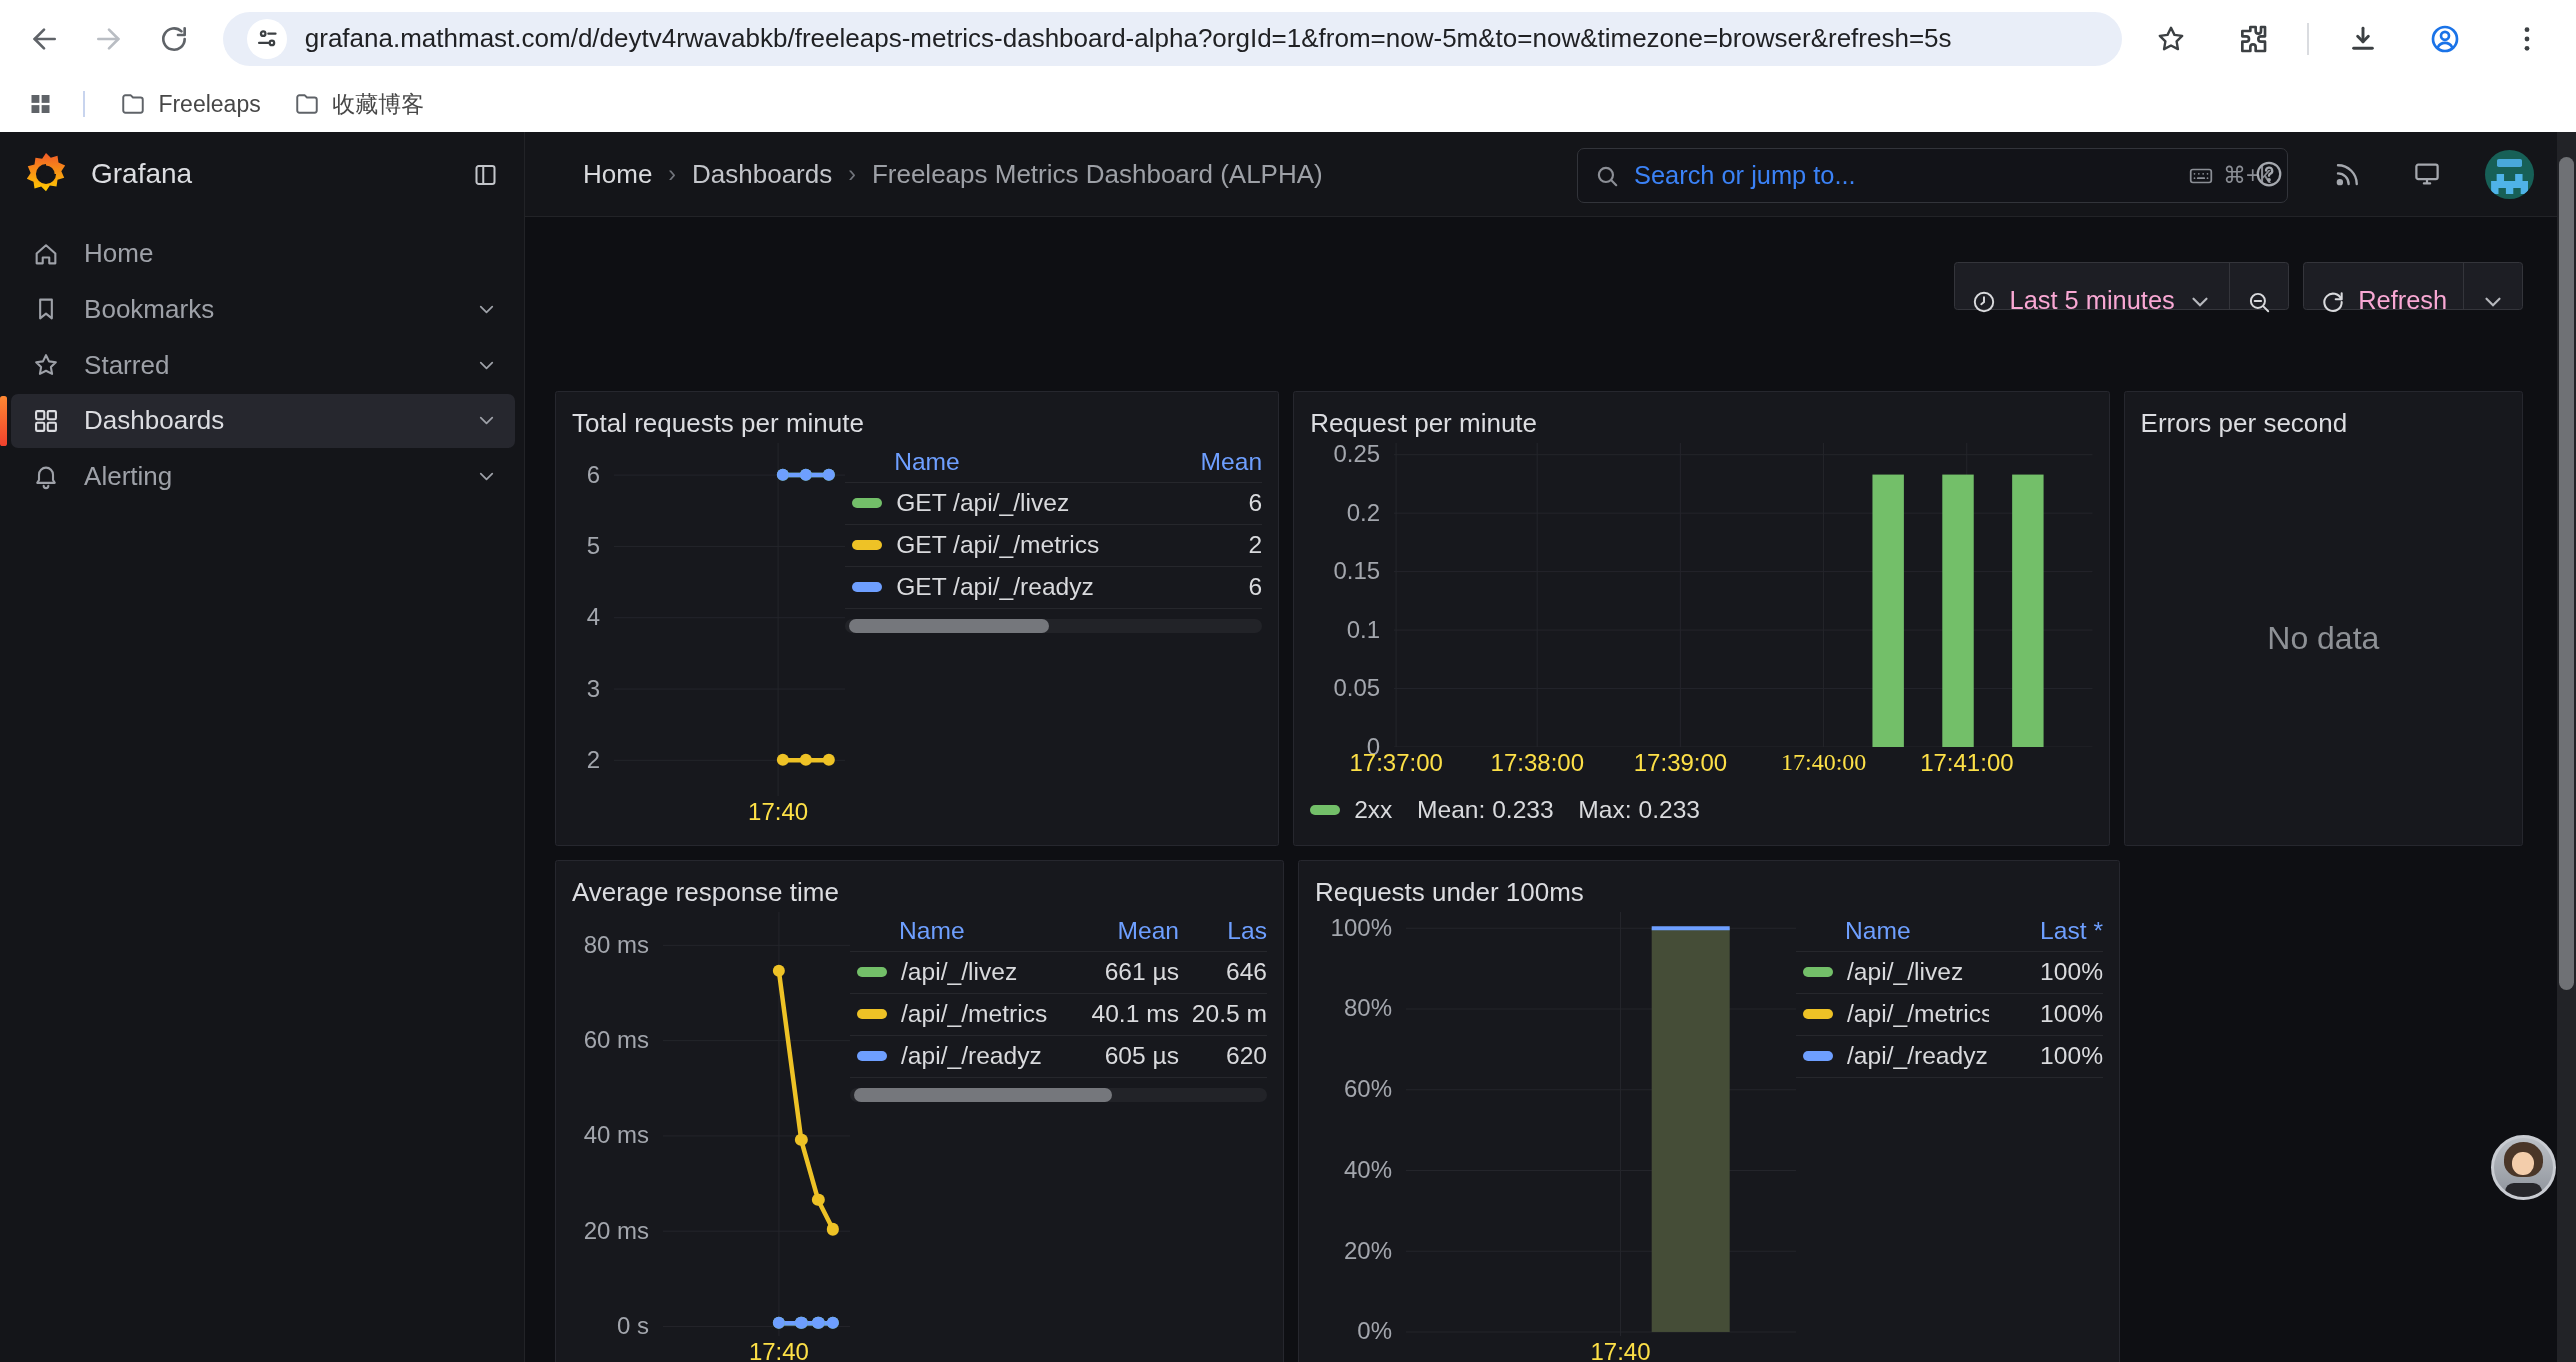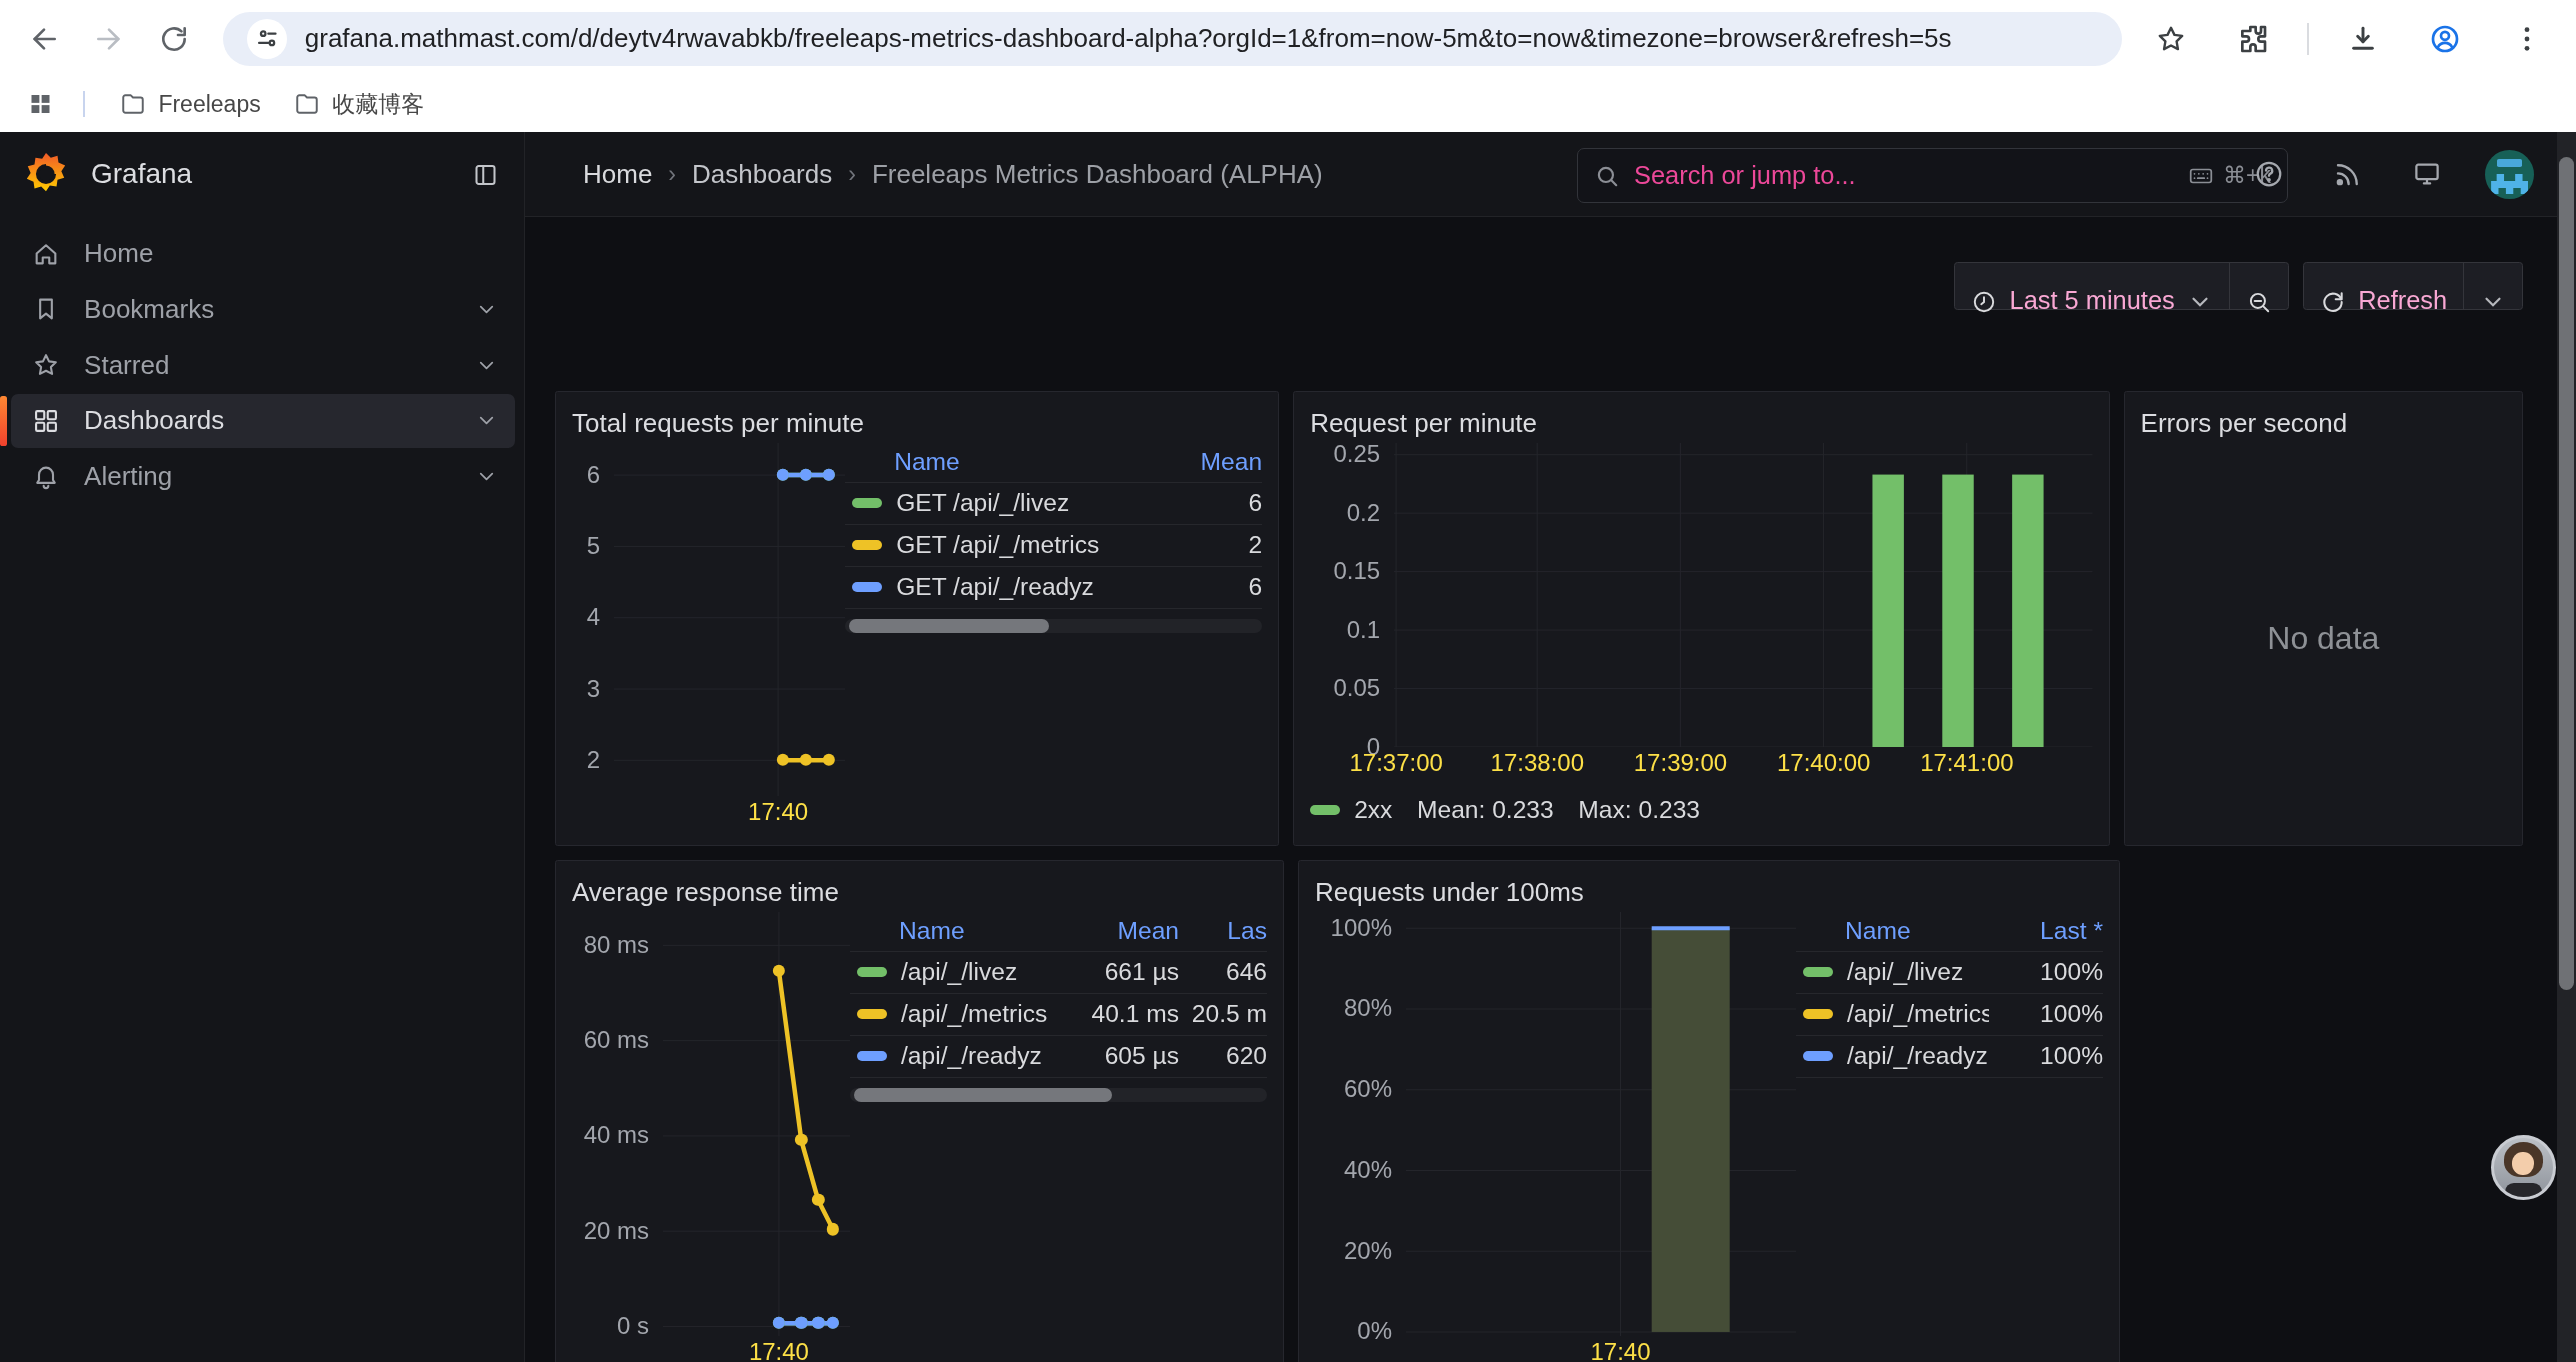--- a/index.html
+++ b/index.html
@@ -22,21 +22,21 @@
   .gf{position:absolute;top:132px;left:0;right:0;bottom:0;background:#0e0f13;color:#d9dadd;}
   .gheader{position:absolute;top:0;left:0;right:0;height:84px;background:#141519;border-bottom:0.9px solid #222327;}
   .vline{position:absolute;top:0;bottom:0;left:524px;width:0.9px;background:#222327;z-index:3;}
   .glogo{position:absolute;left:23px;top:19px;width:46px;height:46px;}
   .gbrand{position:absolute;left:91px;top:0;height:84px;display:flex;align-items:center;font-size:28px;font-weight:500;color:#dcdde1;}
   .gcollapse{position:absolute;left:466px;top:23px;width:39px;height:39px;display:flex;align-items:center;justify-content:center;background:transparent;border:none;cursor:pointer;}
   .breadcrumb{position:absolute;left:583px;top:0;height:84px;display:flex;align-items:center;gap:16px;font-size:26px;}
   .bc-sep{color:#72757c;font-size:23px;}
   .bc-a{color:#d9dadd;} .bc-b{color:#c3c5ca;} .bc-c{color:#9da0a6;}
   .gsearch{position:absolute;left:1577px;top:16px;width:677px;height:53px;border:0.9px solid #32343a;background:#121318;border-radius:7px;display:flex;align-items:center;padding:0 16px;gap:14px;cursor:text;}
-  .gsearch .ph{flex:1;font-size:25.4px;color:#ec4899;white-space:nowrap;overflow:hidden;}
+  .gsearch .ph{flex:1;font-size:25.4px;color:#3b82f6;white-space:nowrap;overflow:hidden;}
   .kbd{display:flex;align-items:center;gap:8.8px;color:#8b8e95;font-size:23px;}
   .hicons{position:absolute;right:42px;top:0;height:84px;display:flex;align-items:center;gap:37px;}
   .hbtn{background:transparent;border:none;width:42px;height:42px;display:flex;align-items:center;justify-content:center;cursor:pointer;}
   .hbtn svg{width:30px;height:30px;}
   .gavatar{width:49px;height:49px;border-radius:50%;background:#176057;position:relative;overflow:hidden;cursor:pointer;border:none;}
   .px-bar{position:absolute;top:9.6px;left:12.3px;width:24.6px;height:8px;background:#49a8da;border-radius:1.8px;}
   .px-body{position:absolute;bottom:4.4px;left:6.1px;width:37px;height:20px;background:#4fb3e8;
     clip-path:polygon(0 35%,15% 35%,15% 0,35% 0,35% 35%,65% 35%,65% 0,85% 0,85% 35%,100% 35%,100% 100%,80% 100%,80% 70%,60% 70%,60% 100%,40% 100%,40% 70%,20% 70%,20% 100%,0 100%);}
   
   .sidebar{position:absolute;top:84px;left:0;width:524px;bottom:0;background:#141519;padding-top:8.8px;}
@@ -472,21 +472,21 @@
                         <line x1="82" y1="0" x2="82" y2="100" stroke="#24252b" stroke-width="1" vector-effect="non-scaling-stroke"></line>
                         <rect x="68.5" width="4.499999999999993" y="10.384615384615381" height="89.61538461538461" fill="#73bf69"></rect>
                         <rect x="78.5" width="4.499999999999993" y="10.384615384615381" height="89.61538461538461" fill="#73bf69"></rect>
                         <rect x="88.5" width="4.5000000000000036" y="10.384615384615381" height="89.61538461538461" fill="#73bf69"></rect>
                       </svg>
                     </div>
                     <div class="xarea">
                       <div class="xtick" style="left: 0.3%;">17:37:00</div>
                       <div class="xtick" style="left: 20.5%;">17:38:00</div>
                       <div class="xtick" style="left: 41%;">17:39:00</div>
-                      <div class="xtick" style="left: 61.5%;">17:40:00</div>
+                      <div class="xtick" style="left: 61.5%; font-family: Liberation Serif, serif;">17:40:00</div>
                       <div class="xtick" style="left: 82%;">17:41:00</div>
                     </div>
                   </div>
                 </div>
               <div class="legrow">
                 <span style="display:flex;align-items:center;gap:14px;">
                   <span class="pill" style="background:#73bf69;"></span>
                   <span>2xx</span>
                 </span>
                 <span>Mean: 0.233</span>

